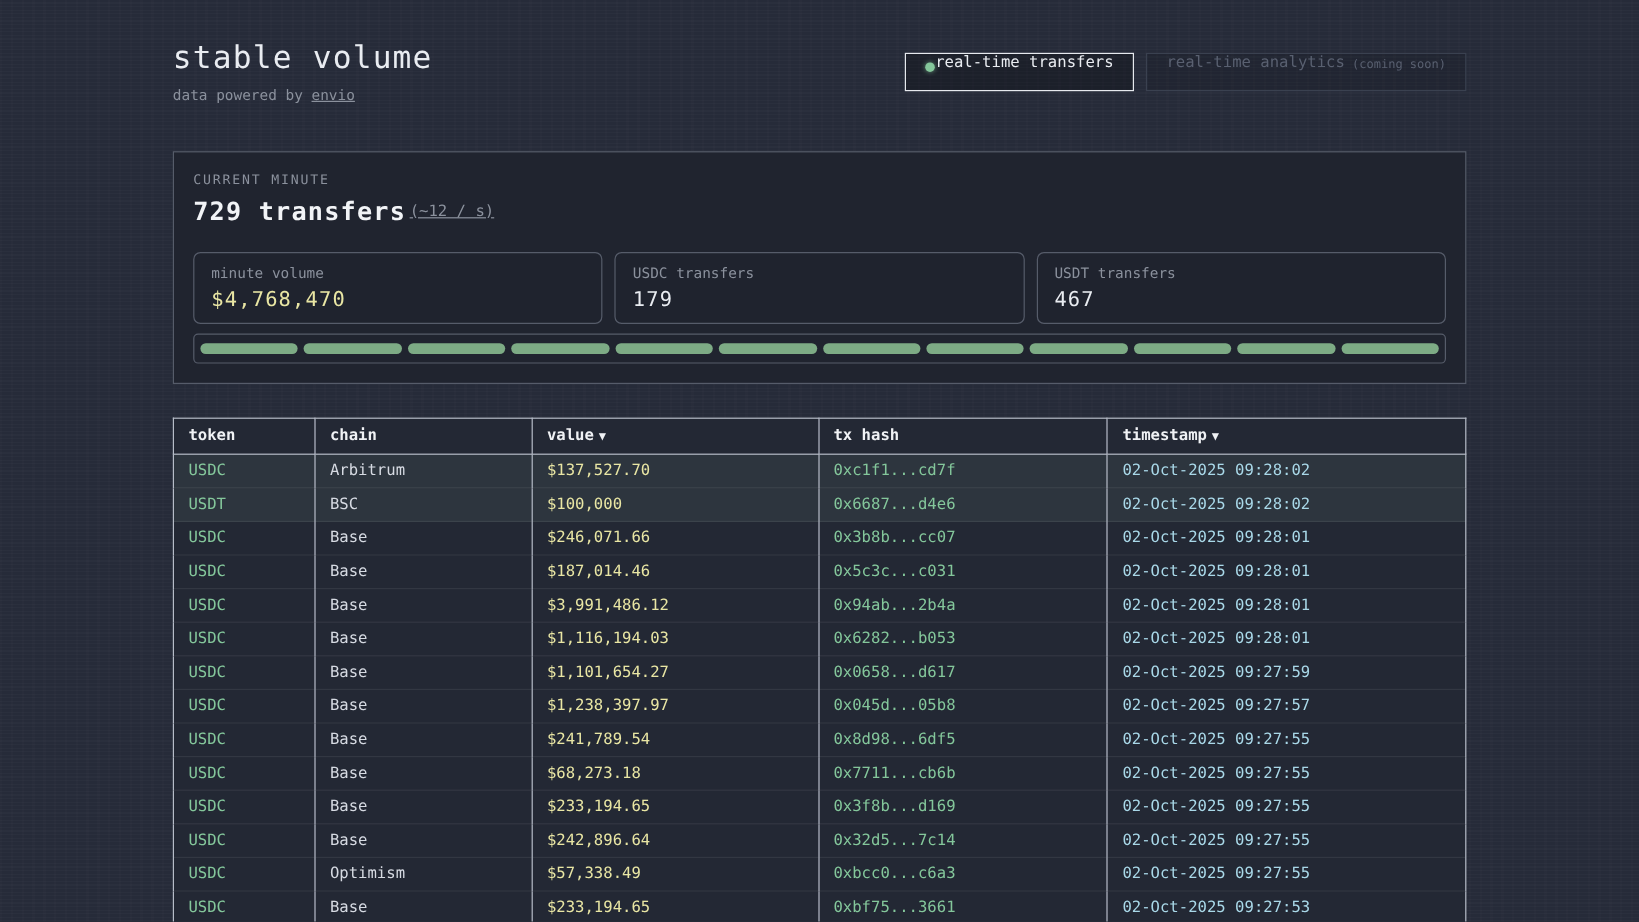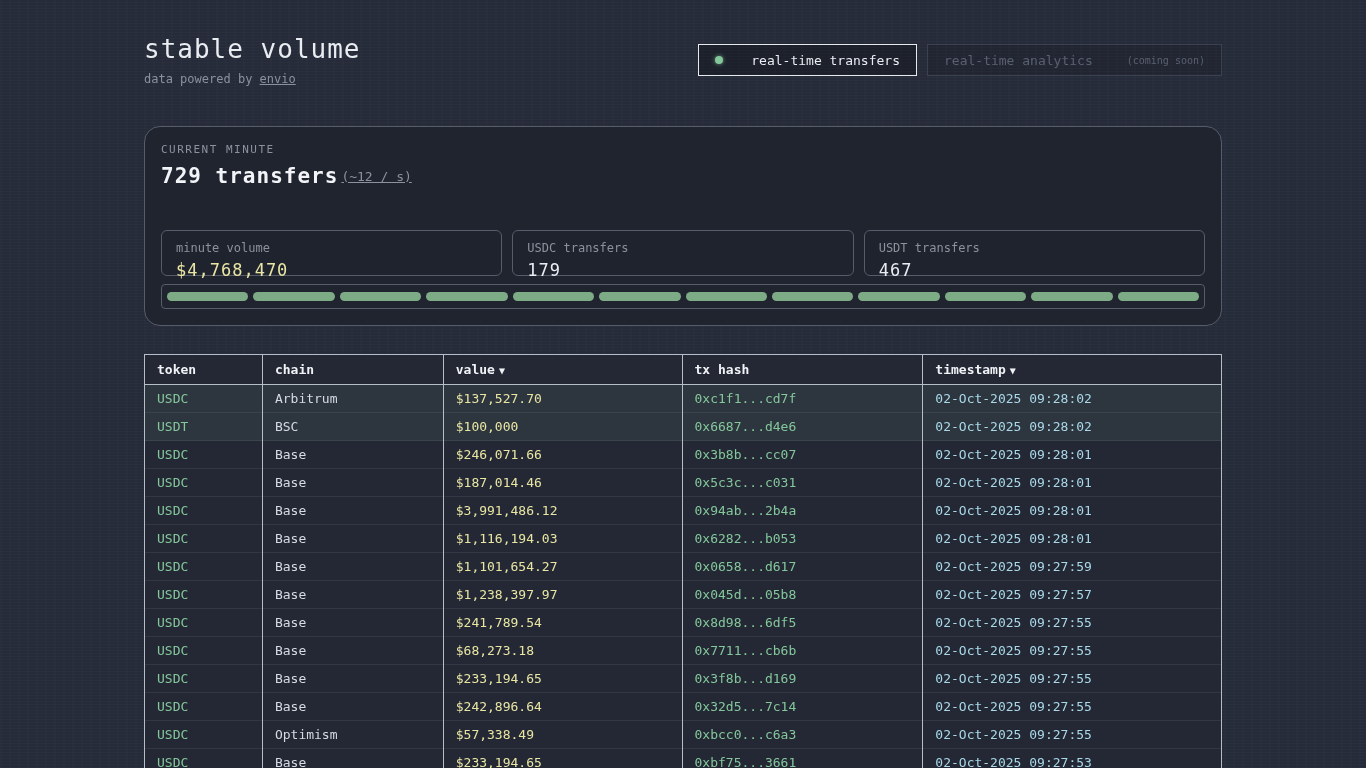--- a/index.html
+++ b/index.html
@@ -19,38 +19,38 @@
     font-family:"DejaVu Sans Mono","Liberation Mono",monospace;
     color:var(--text);
   }
   .container{width:1078px;margin:0 auto;padding-top:34px;}
   
   .header{display:flex;justify-content:space-between;align-items:center;margin-bottom:40px;}
   .title{font-size:26px;font-weight:500;letter-spacing:1px;color:var(--text);}
   .subtitle{font-size:12px;color:var(--muted);margin-top:8px;}
   .subtitle a{color:var(--muted);text-decoration:underline;cursor:pointer;}
   .tabs{display:flex;gap:10px;align-items:center;}
-  .tab{display:flex;align-items:center;gap:28px;height:30px;padding:15px 16px;font-size:13px;cursor:pointer;}
+  .tab{display:flex;align-items:flex-end;gap:0;height:30px;padding:15px 16px;font-size:13px;cursor:pointer;}
   .tab.active{border:1px solid #e6e9ee;background:rgba(0,0,0,0.25);color:var(--text);}
   .tab.disabled{border:1px solid #3a4150;color:var(--dim);background:rgba(0,0,0,0.12);cursor:default;}
   .dot{width:8px;height:8px;border-radius:50%;background:var(--green);box-shadow:0 0 4px rgba(132,199,155,0.7);}
   .tab .coming{font-size:10px;color:var(--dim);margin-left:6px;}
   
-  .stats-card{border:1px solid var(--border-soft);border-radius:16px;background:var(--panel);padding:16px 16px 16px 16px;}
+  .stats-card{border:1px solid var(--border-soft);border-radius:0;background:var(--panel);padding:16px 16px 16px 16px;}
   .stats-top{display:flex;justify-content:space-between;align-items:flex-start;margin-bottom:22px;}
   .label-sm{font-size:11px;color:var(--muted);letter-spacing:1.5px;}
   .transfers-line{margin-top:8px;display:flex;align-items:center;gap:3px;}
   .transfers-count{font-size:21px;font-weight:bold;color:#f2f4f7;letter-spacing:1px;}
   .transfers-rate{font-size:13px;color:var(--muted);text-decoration:underline;}
   .clock-block{text-align:right;}
   .clock-time{font-size:23px;color:var(--blue);margin-top:4px;letter-spacing:2px;}
   .clock-bar{width:160px;height:5px;background:var(--track);margin-top:8px;margin-left:auto;}
   .clock-bar-fill{height:100%;background:#8fca9b;}
   .mini-cards{display:flex;gap:10px;}
-  .mini-card{flex:1;border:1px solid var(--border-soft);border-radius:6px;background:var(--panel2);padding:10px 14px;height:46px;margin-top:20px;}
+  .mini-card{flex:1;border:1px solid var(--border-soft);border-radius:6px;background:var(--panel2);padding:10px 14px;height:60px;}
   .mini-label{font-size:12px;color:var(--muted);}
   .mini-value{font-size:17px;margin-top:5px;color:var(--text);letter-spacing:1px;}
   .mini-value.yellow{color:var(--yellow);}
   .seg-bar{margin-top:8px;border:1px solid var(--border-soft);border-radius:4px;padding:7px 5px;display:flex;gap:5px;}
   .seg{flex:1;height:9px;border-radius:5px;background:var(--sage);}
   
   .table-wrap{margin-top:28px;}
   table{width:100%;border-collapse:collapse;background:#232834;border:1px solid var(--border-bright);}
   th{font-size:13px;font-weight:bold;text-align:left;color:#f0f2f5;padding:6px 12px;border:1px solid var(--border-bright);height:30px;}
   th .sort{font-size:10px;margin-left:4px;}

